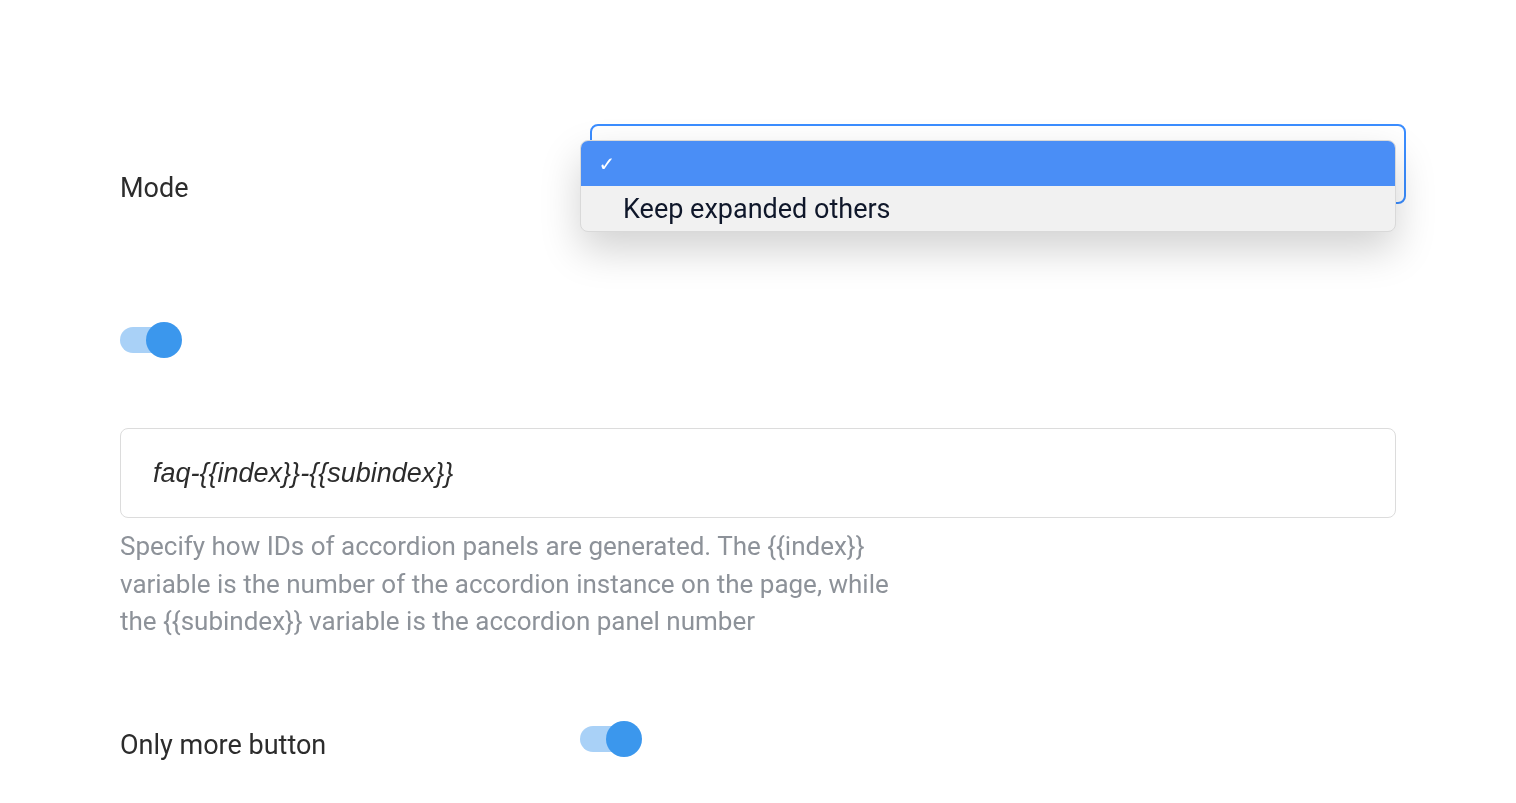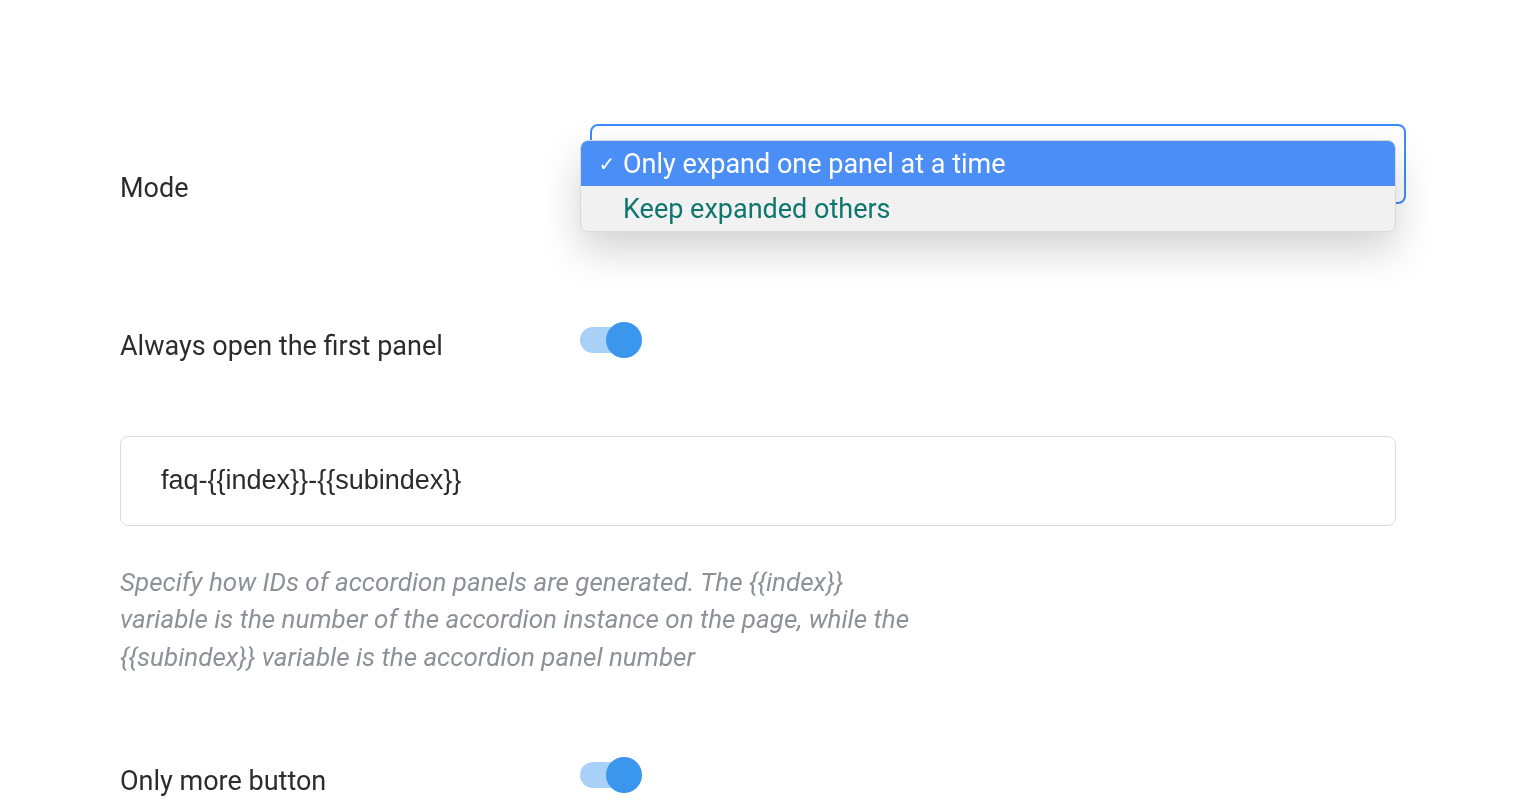--- a/index.html
+++ b/index.html
@@ -70,21 +70,21 @@
     .dropdown-option .check {
       width: 24px;
       text-align: center;
       font-size: 20px;
       margin-right: 4px;
     }
     .dropdown-option.unselected .check {
       visibility: hidden;
     }
     .dropdown-option.unselected {
-      color: #0f766e;
+      color: #0f172a;
     }
     
     .toggle {
       position: relative;
       width: 62px;
       height: 36px;
       cursor: pointer;
     }
     .toggle-track {
       position: absolute;
@@ -103,29 +103,29 @@
       height: 36px;
       border-radius: 50%;
       background: #3b97ed;
     }
     
     .text-input {
       width: 100%;
       height: 90px;
       border: 1px solid #dcdcdc;
       border-radius: 8px;
-      padding: 0 40px;
+      padding: 0 32px;
       font-size: 27px;
       color: #2c2c2c;
       background: #fff;
+      font-style: italic;
     }
     .help-text {
-      margin-top: 38px;
+      margin-top: 10px;
       font-size: 26px;
-      font-style: italic;
       color: #8d9299;
       line-height: 1.45;
       max-width: 800px;
     }
     .row-mode { margin-bottom: 90px; margin-top: 10px; align-items: center; }
     .row-first-panel { margin-bottom: 70px; }
     .row-ids { margin-bottom: 80px; }
     .row-readmore { margin-bottom: 40px; }
   </style>
 </head>
@@ -134,33 +134,31 @@
 <div class="settings-container">
 
   <div class="form-row row-mode">
     <div class="form-label">Mode</div>
     <div class="form-control">
       <div class="dropdown-wrap">
         <div class="dropdown-underlay"></div>
         <div class="dropdown-menu">
           <div class="dropdown-option selected">
             <span class="check">✓</span>
-            <span>Only expand one panel at a time</span>
           </div>
           <div class="dropdown-option unselected">
             <span class="check">✓</span>
             <span>Keep expanded others</span>
           </div>
         </div>
       </div>
     </div>
   </div>
 
   <div class="form-row row-first-panel">
-    <div class="form-label">Always open the first panel</div>
     <div class="form-control">
       <div class="toggle">
         <div class="toggle-track"></div>
         <div class="toggle-knob"></div>
       </div>
     </div>
   </div>
 
   <div class="form-row row-ids">
     <div class="form-control">

